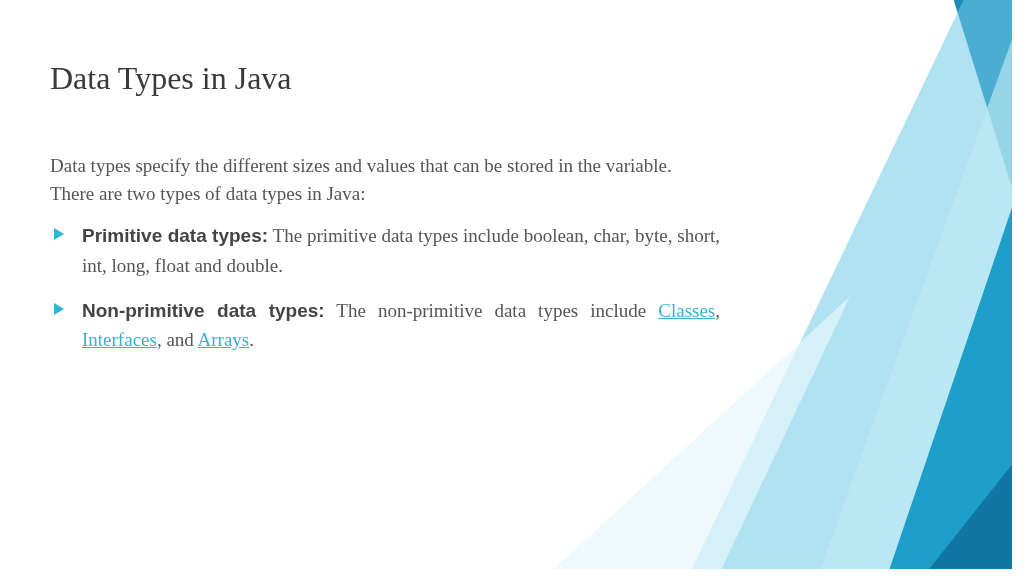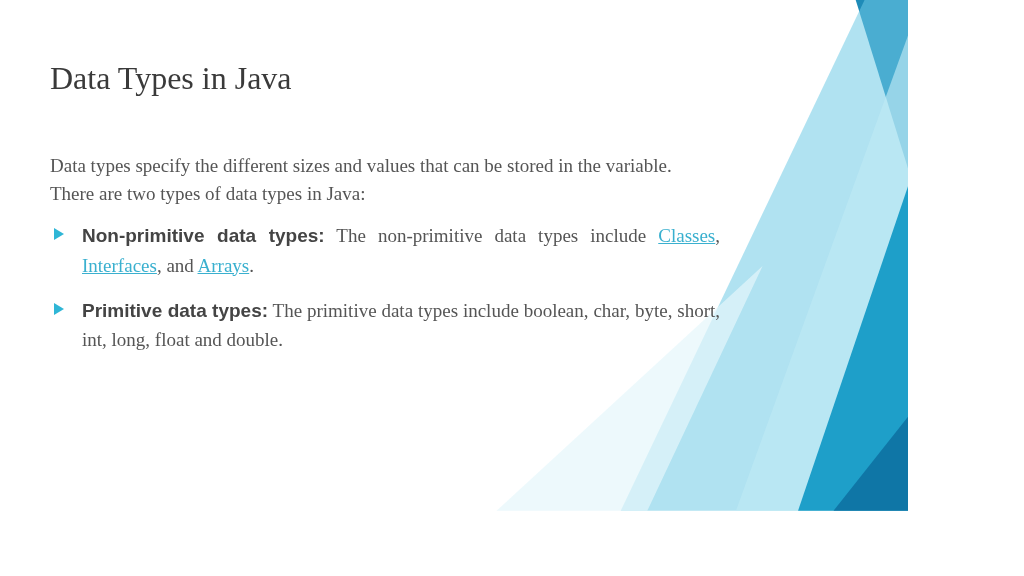--- a/index.html
+++ b/index.html
@@ -1,19 +1,19 @@
 <!DOCTYPE html>
 <html><head>
 <meta charset="utf-8">
 <style>
   * { margin: 0; padding: 0; box-sizing: border-box; }
   html, body { width: 1024px; height: 576px; overflow: hidden; font-family: Georgia, 'Times New Roman', serif; }
   .slide {
     position: relative;
-    width: 908px;
+    width: 1012px;
     height: 576px;
     background: #ffffff;
   }
   .bg-shapes { position: absolute; inset: 0; pointer-events: none; }
   .content {
     position: relative;
     padding: 60px 60px 0 50px;
     width: 780px;
   }
   .title {
@@ -70,21 +70,21 @@
   </svg>
 
   <div class="content">
     <h1 class="title">Data Types in Java</h1>
 
     <p class="intro">Data types specify the different sizes and values that can be stored in the variable. There are two types of data types in Java:</p>
 
     <ul class="bullets">
       <li>
         <span class="bullet-marker"></span>
-        <span class="b-label">Non-primitive data types:</span><span class="plain"> The non-primitive data types include </span><a class="link">Classes</a><span class="plain">, </span><a class="link">Interfaces</a><span class="plain">, and </span><a class="link">Arrays</a><span class="plain">.</span>
+        <span class="b-label">Primitive data types:</span><span class="plain"> The primitive data types include boolean, char, byte, short, int, long, float and double.</span>
       </li>
       <li>
         <span class="bullet-marker"></span>
-        <span class="b-label">Primitive data types:</span><span class="plain"> The primitive data types include boolean, char, byte, short, int, long, float and double.</span>
+        <span class="b-label">Non-primitive data types:</span><span class="plain"> The non-primitive data types include </span><a class="link">Classes</a><span class="plain">, </span><a class="link">Interfaces</a><span class="plain">, and </span><a class="link">Arrays</a><span class="plain">.</span>
       </li>
     </ul>
   </div>
 </div>
 
 </body></html>

